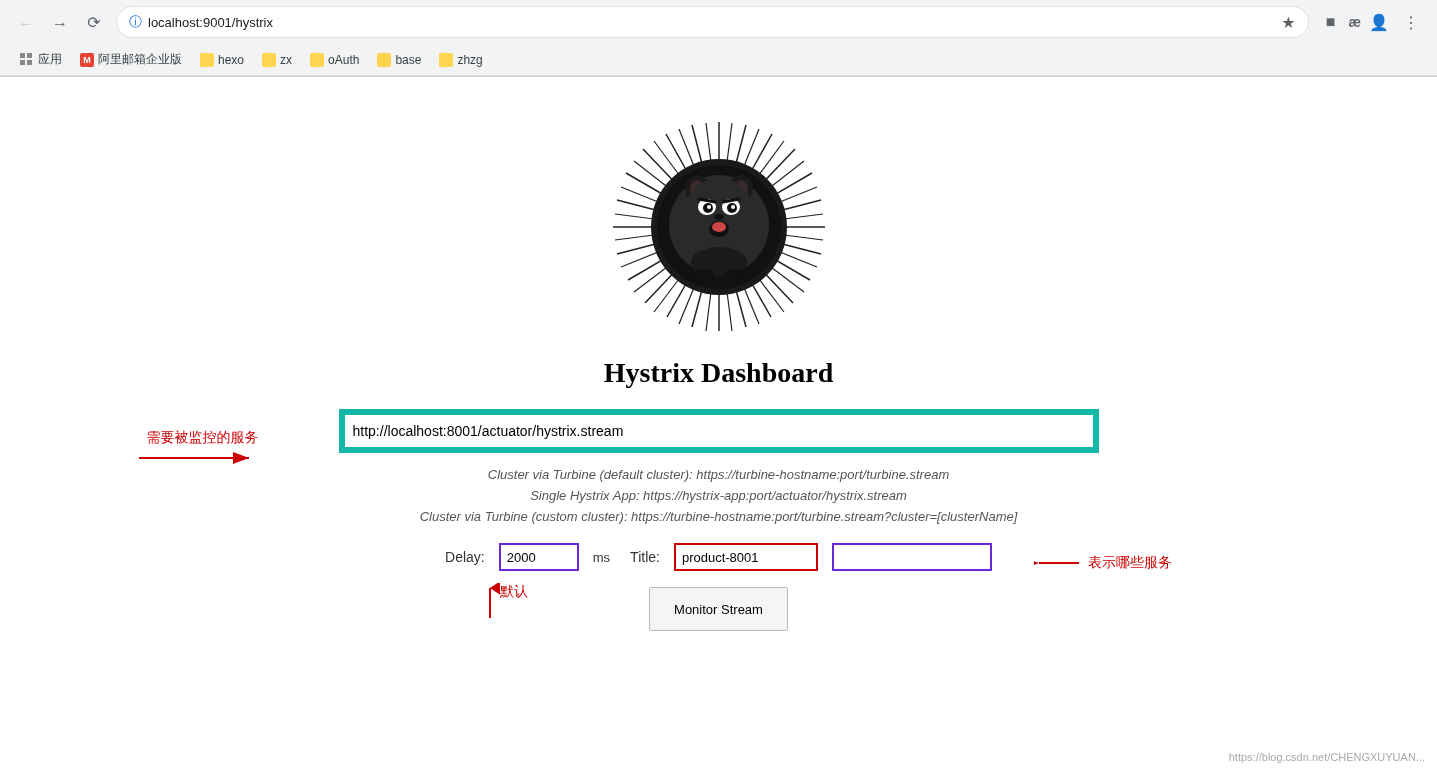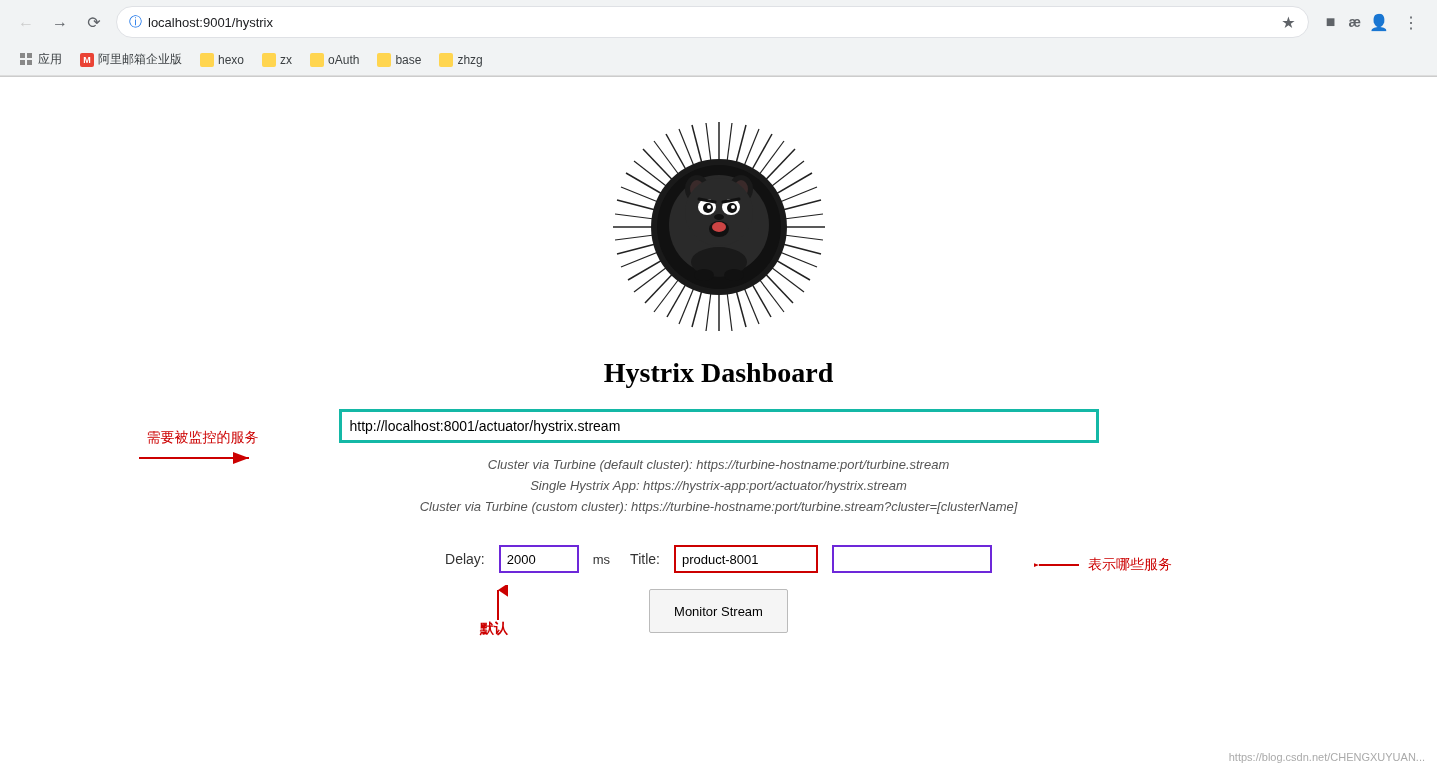--- a/index.html
+++ b/index.html
@@ -147,34 +147,34 @@
     }
 
     .stream-input-row {
       display: flex;
       align-items: center;
       margin-bottom: 12px;
       position: relative;
     }
     .stream-input {
       flex: 1;
-      height: 34px;
-      border: 3px solid #14b8a6;
+      height: 44px;
+      border: 6px solid #14b8a6;
       padding: 0 8px;
       font-size: 14px;
       outline: none;
     }
 
     .hint-text {
       font-size: 13px;
       color: #555;
       font-style: italic;
       text-align: center;
       line-height: 1.6;
-      margin-bottom: 28px;
+      margin-bottom: 16px;
     }
 
     .controls-row {
       display: flex;
       align-items: center;
       gap: 20px;
       justify-content: center;
       margin-top: 4px;
     }
     .control-group {
@@ -427,21 +427,21 @@
       <div class="controls-wrapper">
         <div class="controls-row">
 
           <div style="position:relative;">
             <div class="control-group">
               <label class="control-label">Delay:</label>
               <input type="text" class="control-input" value="2000" style="">
               <span class="control-unit">ms</span>
             </div>
 
-            <div style="position:absolute; left:35px; top:40px; display:flex; flex-direction:column; align-items:flex-end;font-weight:bold;">
+            <div style="position:absolute; left:35px; top:40px; display:flex; flex-direction:row; align-items:flex-start;">
               <svg width="20" height="35">
                 <defs>
                   <marker id="arrowup" markerWidth="8" markerHeight="6" refX="4" refY="0" orient="auto">
                     <polygon points="0 6, 4 0, 8 6" fill="#cc0000"></polygon>
                   </marker>
                 </defs>
                 <line x1="10" y1="35" x2="10" y2="5" stroke="#cc0000" stroke-width="2" marker-end="url(#arrowup)"></line>
               </svg>
               <span style="color:#cc0000; font-size:14px;">默认</span>
             </div>

